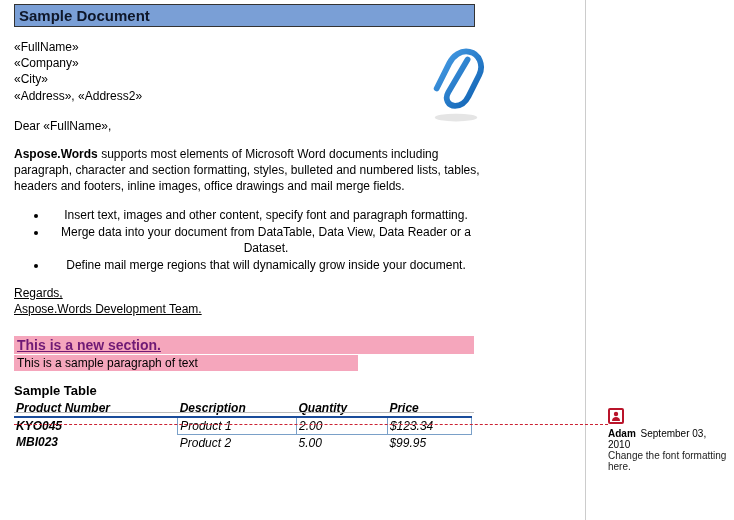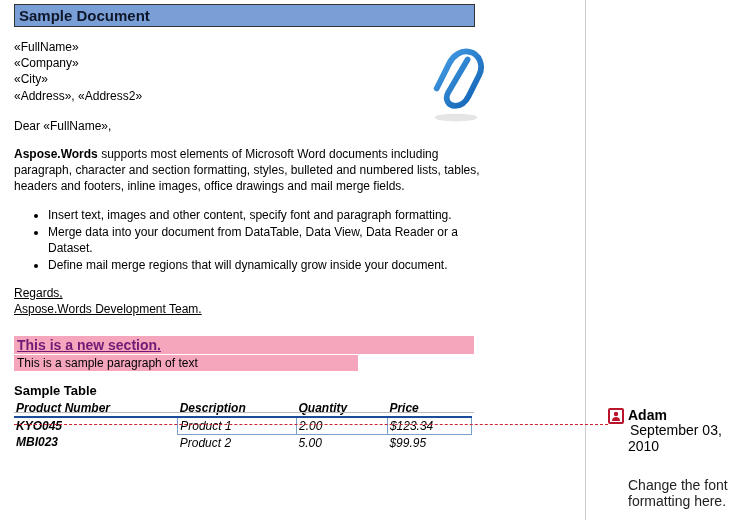--- a/index.html
+++ b/index.html
@@ -41,21 +41,21 @@
     position: absolute;
     top: 46px;
     right: 100px;
     width: 58px;
     height: 80px;
   }
   .greeting { margin: 6px 0 12px 0; }
   .body-p { margin-bottom: 12px; max-width: 470px; }
   .list-intro { margin-bottom: 2px; }
   ul.bullets { list-style: disc; padding-left: 34px; max-width: 470px; margin-bottom: 12px; }
-  ul.bullets li { line-height: 1.35; margin-bottom: 1px; }
+  ul.bullets li { line-height: 1.35; margin-bottom: 1px; text-align: center; }
   .regards { margin-bottom: 18px; text-decoration: underline; }
   .section-title {
     background: #f5a6bc;
     color: #701a75;
     font-weight: bold;
     font-size: 14px;
     padding: 1px 3px;
     text-decoration: underline;
     width: 460px;
     margin-bottom: 1px;
@@ -97,37 +97,38 @@
     height: 0;
     border-top: 1px dashed #c23;
     width: 594px;
     z-index: 1;
   }
   .comment-box {
     position: absolute;
     top: 408px;
     left: 608px;
     width: 120px;
-    font-size: 14px;
+    font-size: 10px;
     line-height: 1.1;
     display: flex;
     gap: 4px;
+    flex-direction: column;
   }
   .comment-avatar {
     width: 16px; height: 16px;
     border: 2px solid #b9142a;
     border-radius: 2px;
     display: flex; align-items: center; justify-content: center;
     flex-shrink: 0;
   }
   .comment-avatar svg { width: 12px; height: 12px; }
   .comment-meta { display: flex; flex-direction: column; }
   .comment-author { font-weight: bold; display: inline; }
   .comment-date { font-weight: normal; display: inline; margin-left: 2px; }
-  .comment-text { color: #222; margin-top: 24px; }
+  .comment-text { color: #222; }
   .hr-gray {
     position: absolute;
     top: 412px;
     left: 14px;
     width: 460px;
     border: none;
     border-top: 1px solid #bbb;
   }
   .bold { font-weight: bold; }
 </style>

